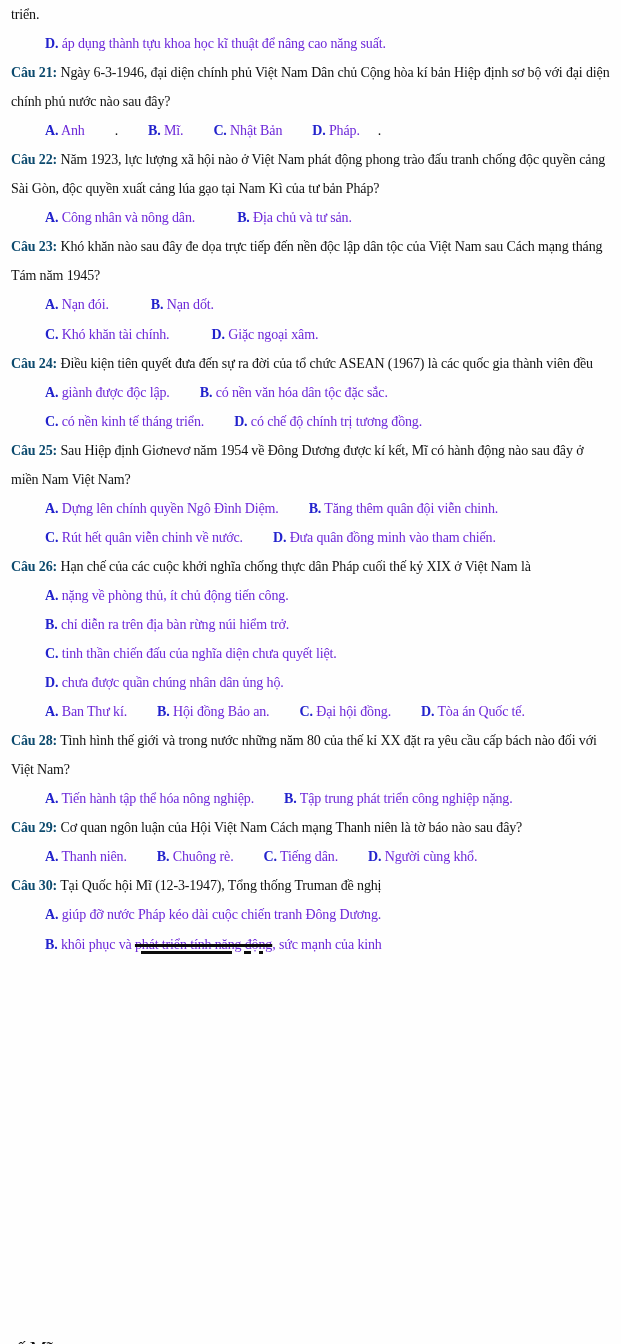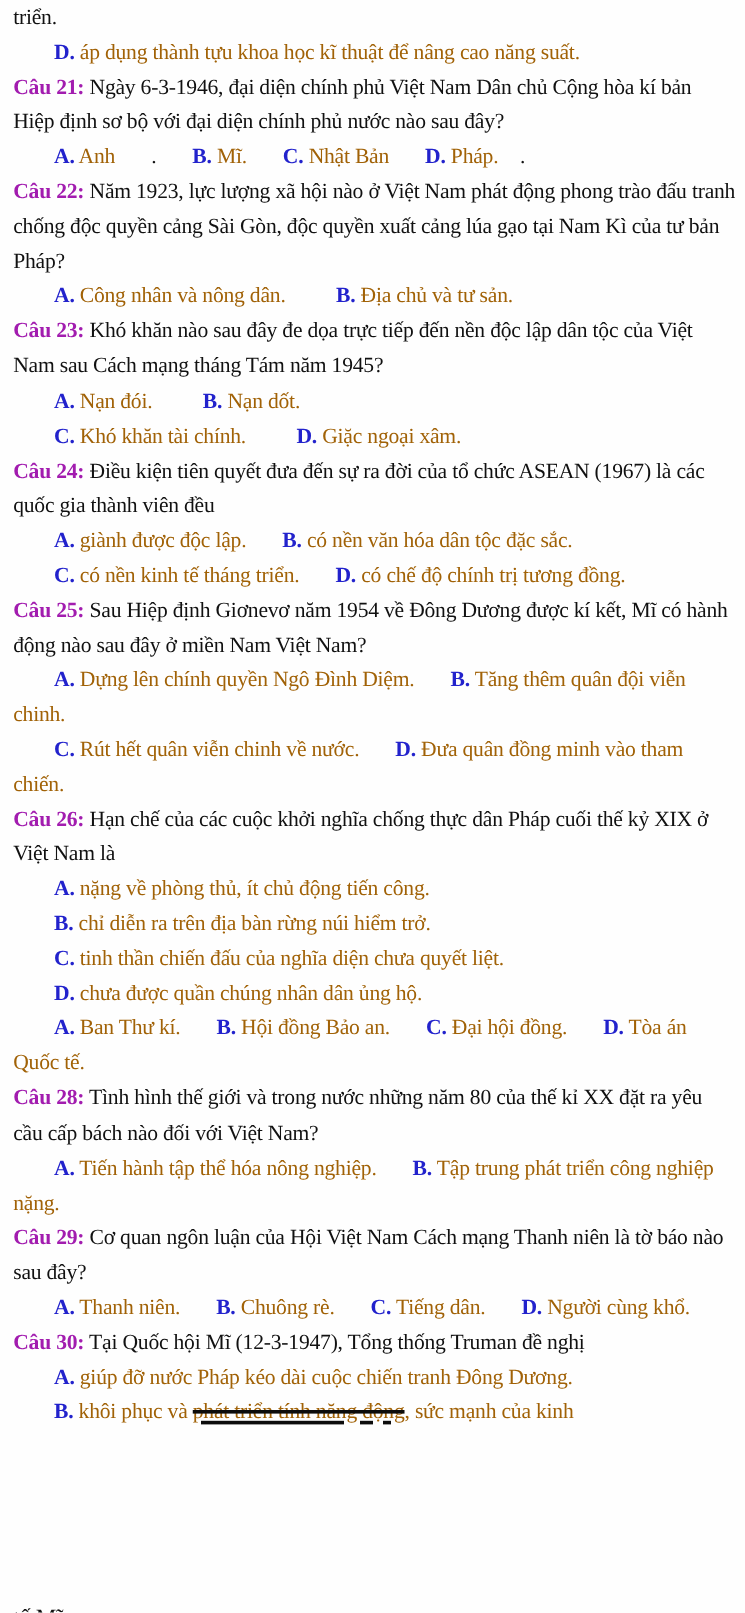--- a/index.html
+++ b/index.html
@@ -22,45 +22,45 @@
     background: #fefefe;
     overflow: hidden;
     padding: 0;
     box-sizing: border-box;
   }
   .body-text {
     position: absolute;
     top: 0px;
     left: 11px;
     width: 602px;
-    font-size: 18px;
+    font-size: 14px;
     line-height: 29.05px;
     text-align: left;
     letter-spacing: -0.01em;
   }
   
   .blk {
     margin: 0;
     padding: 0;
     text-indent: 0;
   }
   
   .blk.opts {
     text-indent: 34px;
   }
   .qlabel {
     font-weight: bold;
-    color: #a21caf;
+    color: #0c4a6e;
   }
   .olabel {
     font-weight: bold;
     color: #2222cc;
   }
   .otext {
-    color: #a16207;
+    color: #6d28d9;
   }
   .gap-s { display:inline-block; width: 18px; }
   .gap-m { display:inline-block; width: 30px; }
   .gap-l { display:inline-block; width: 42px; }
   
   .struck {
     text-decoration: line-through underline;
     text-decoration-thickness: 2.5px;
     text-decoration-color: #0c0c0c;
   }

